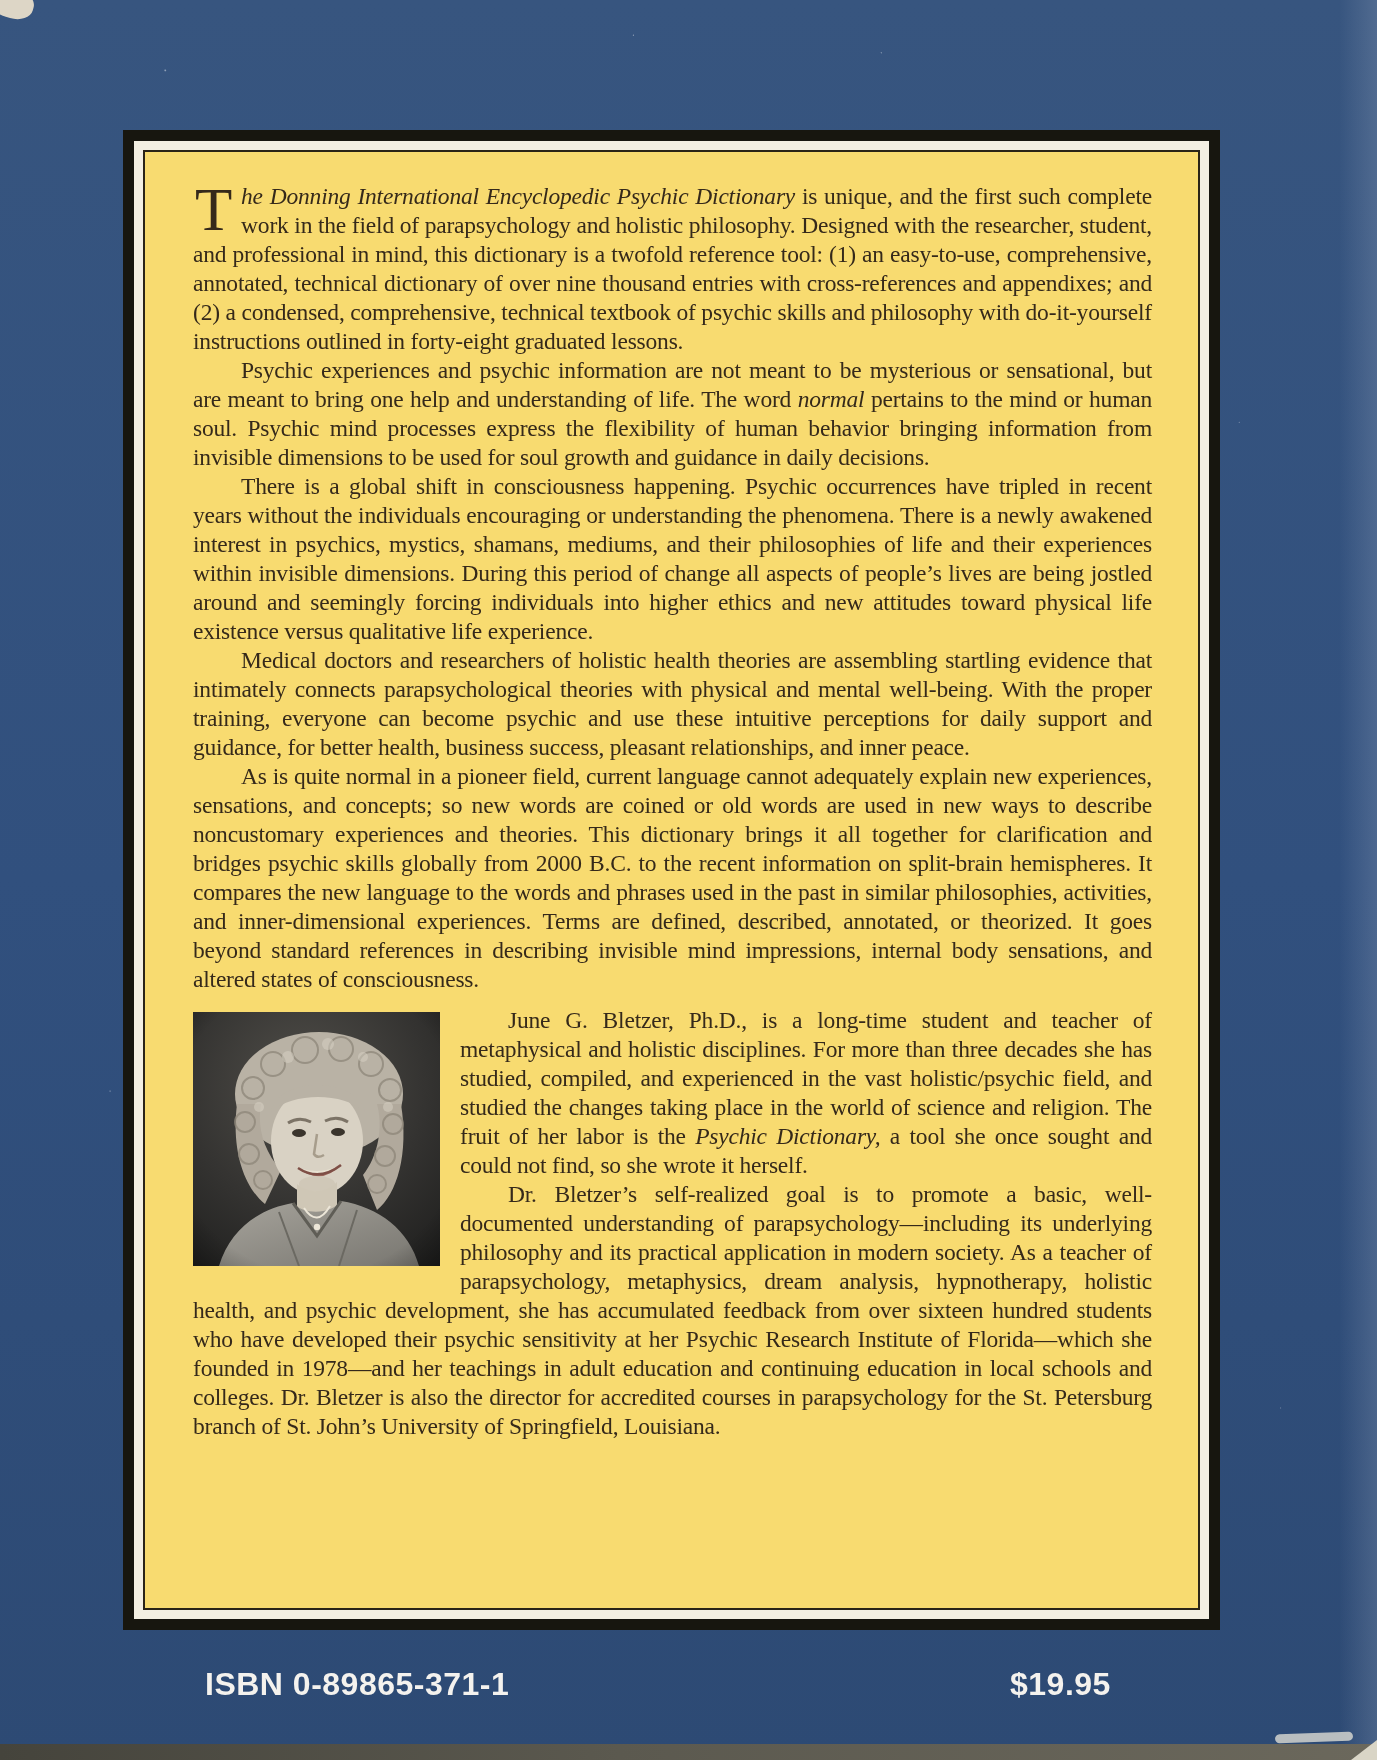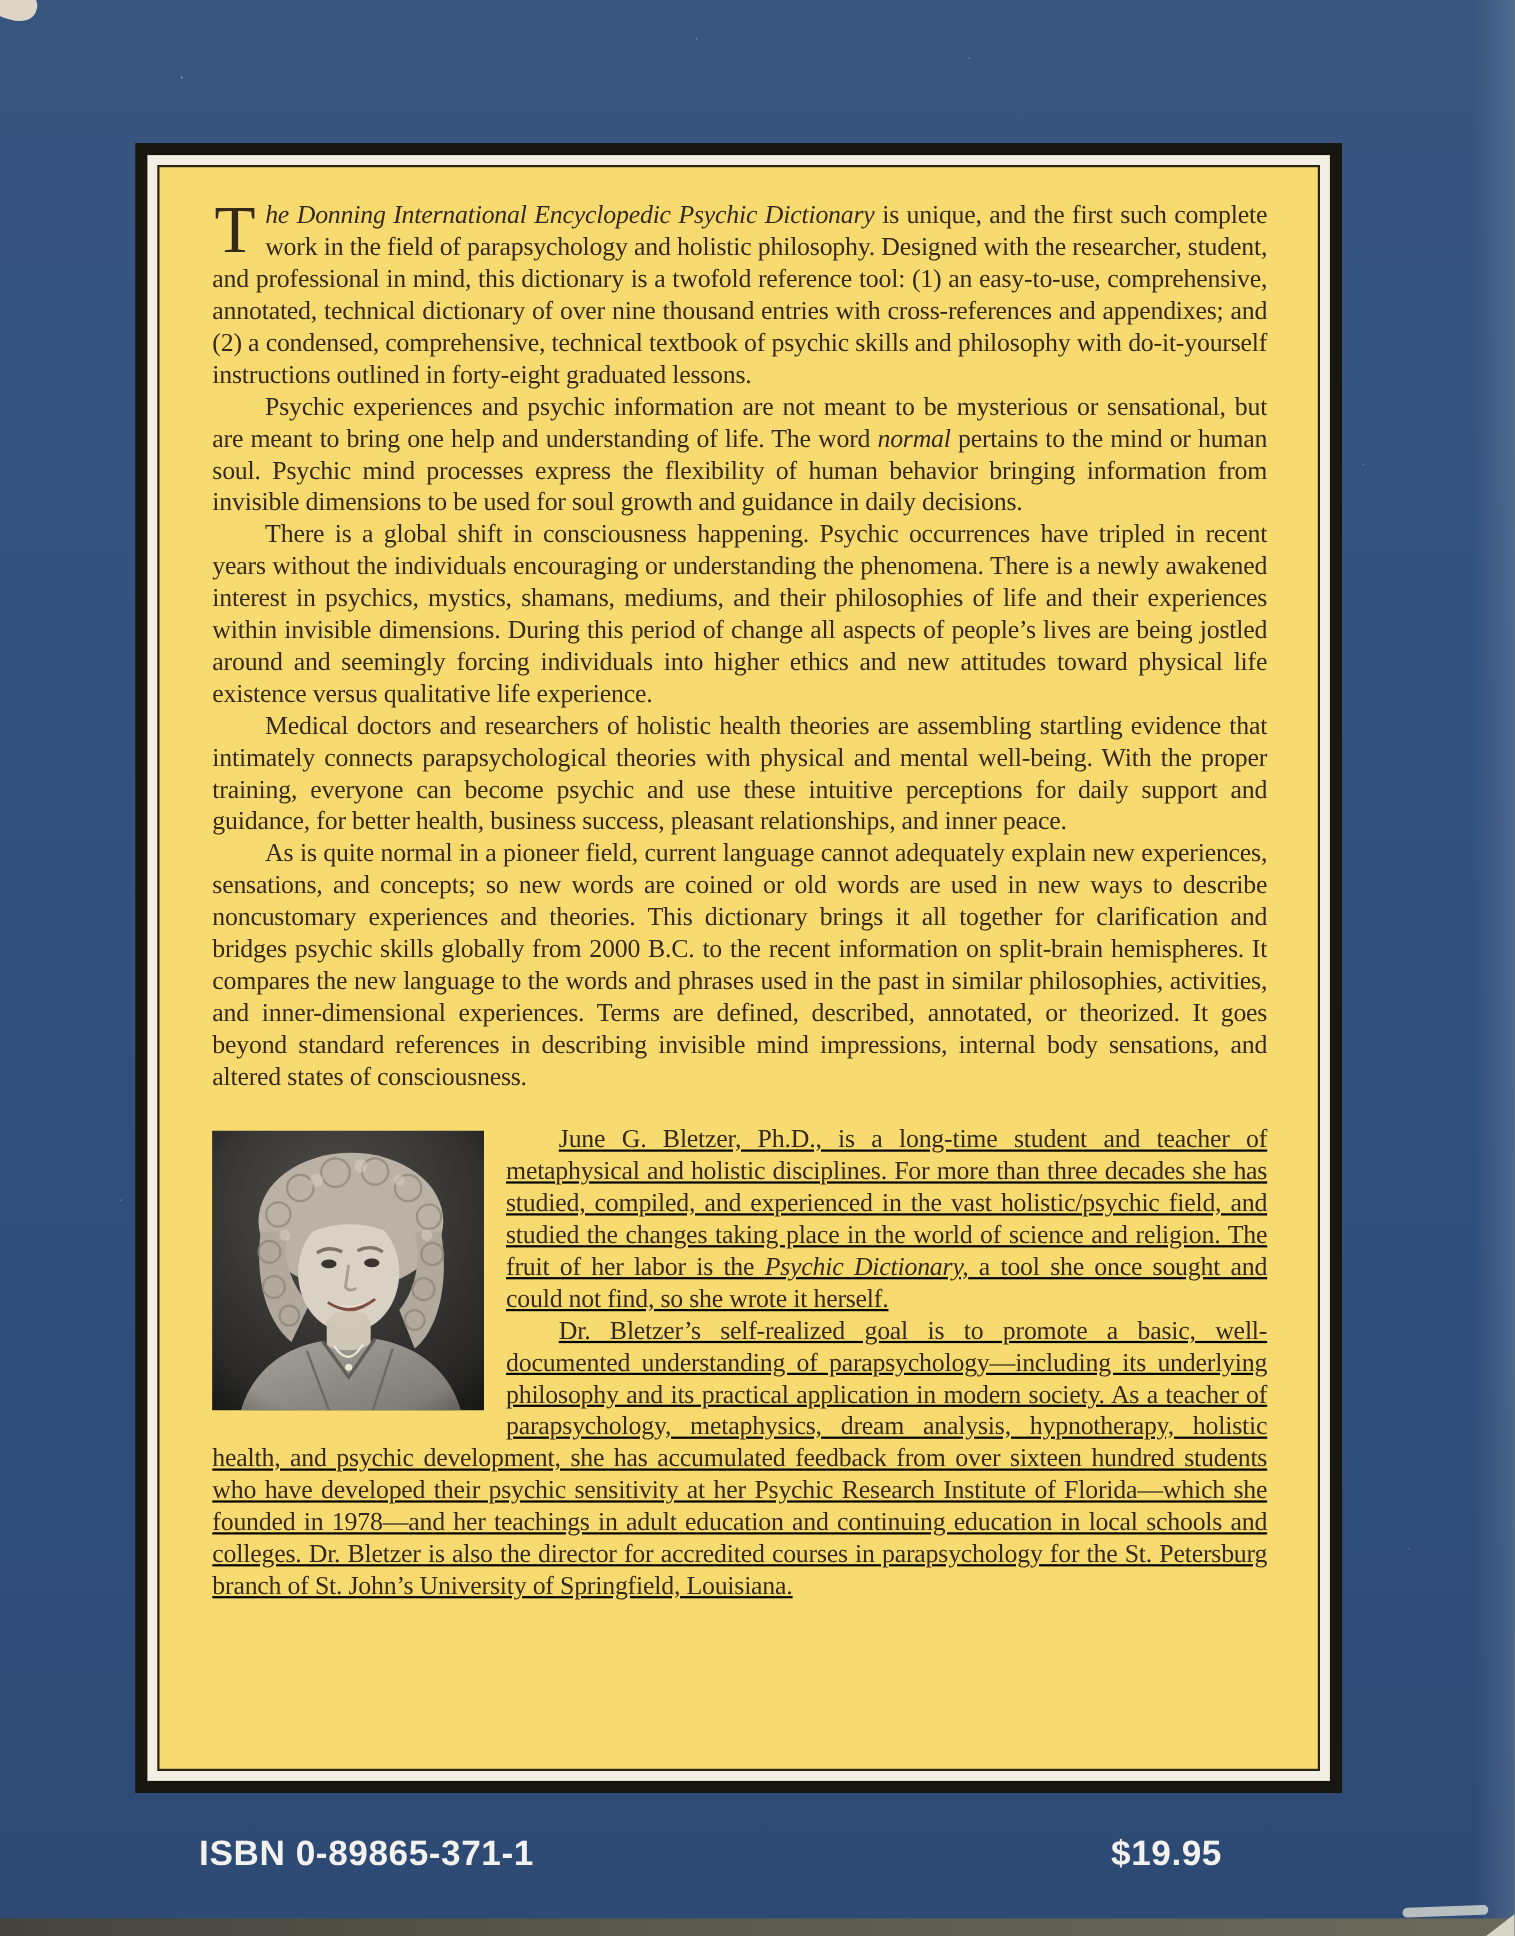--- a/index.html
+++ b/index.html
@@ -63,33 +63,33 @@
     margin:0;text-align:justify;
     font-size:23.5px;line-height:29px;letter-spacing:-0.2px;
     color:#35291a;
   }
   .blurb p + p, .bio p{ text-indent:48px; }
   .dropcap{
     float:left;font-size:61px;line-height:47px;height:52px;
     padding:4px 9px 0 2px;color:#35291a;
   }
 
-  .bio{ margin-top:28px;text-decoration:underline; }
+  .bio{ margin-top:12px; }
   .photo{
     float:left;width:247px;height:254px;margin:6px 20px 4px 0;
     background:#2a2a28;
   }
   .photo svg{display:block;}
 
   .footer-isbn,.footer-price{
     position:absolute;top:1666px;
     font-family:"Liberation Sans", sans-serif;font-weight:bold;
     font-size:32px;color:#f4f2ee;letter-spacing:.5px;
   }
-  .footer-isbn{left:181px;}
+  .footer-isbn{left:205px;}
   .footer-price{left:1010px;}
 </style>
 </head>
 <body>
 
 <div class="cover">
   <div class="right-light"></div>
 
   <div class="panel">
     <div class="panel-white">

